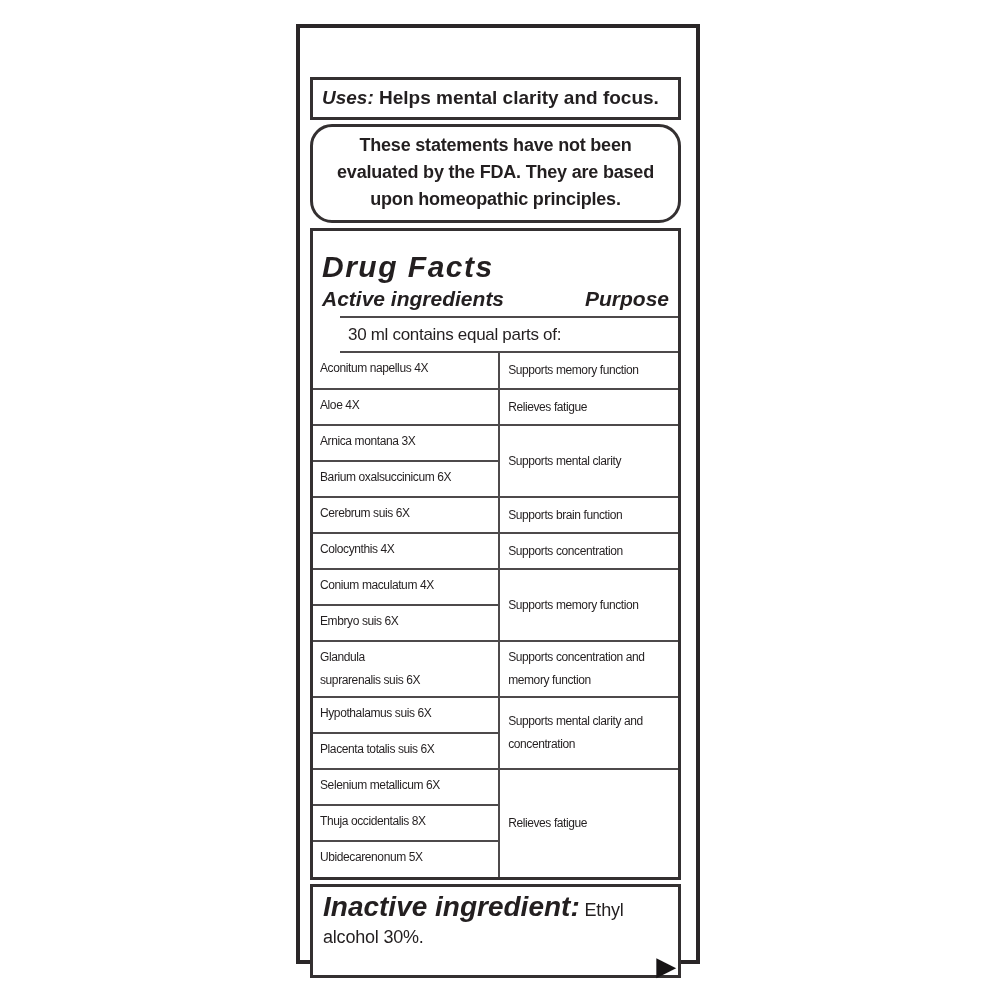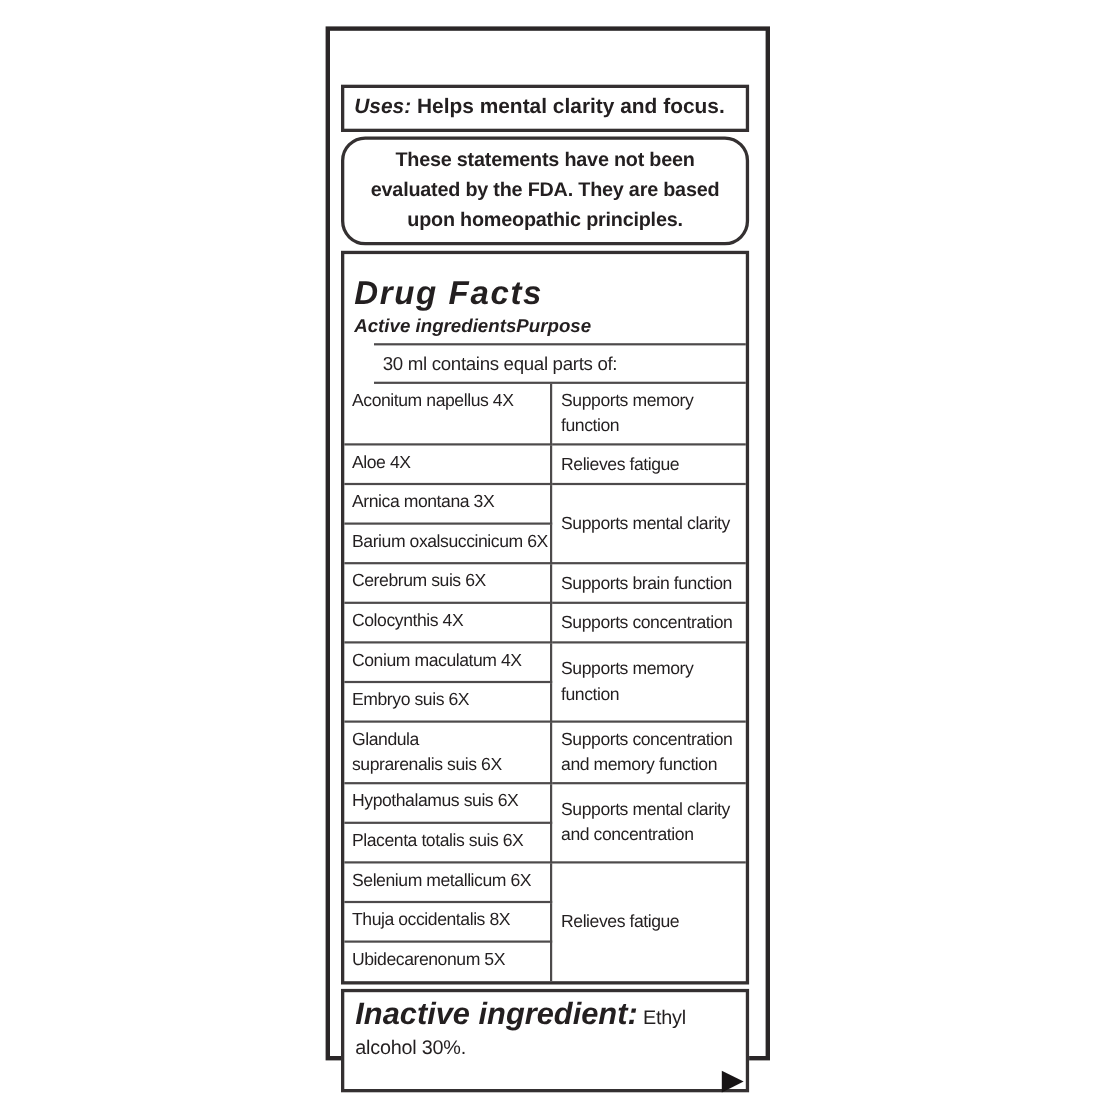--- a/index.html
+++ b/index.html
@@ -28,31 +28,31 @@
     text-align:center; letter-spacing:-0.2px;border-radius:22px;
   }
 
   .df-box { margin-top:5px; }
   .df-head { padding:7px 9px 5px 9px; }
   .df-title {
     font-size:30px; font-weight:bold; font-style:italic;
     letter-spacing:1.5px; line-height:34px;margin-top:12px;
   }
   .df-cols {
-    display:flex; align-items:baseline;
-    font-size:17px; font-weight:bold; font-style:italic; margin-top:3px;
+    display:flex; justify-content:space-between; align-items:baseline;
+    font-size:21px; font-weight:bold; font-style:italic; margin-top:3px;
   }
   .contains-row {
     border-top:2px solid #4d4a4b; border-bottom:2px solid #4d4a4b;
     font-size:17px; letter-spacing:-0.3px; padding:5px 8px; line-height:23px;margin-left:27px;
   }
   table.ing-table { width:100%; border-collapse:collapse; border-style:hidden; }
   .ing-table td {
     border:2px solid #4d4a4b;
-    font-size:16px; letter-spacing:-0.4px; line-height:23px;
+    font-size:12px; letter-spacing:-0.4px; line-height:23px;
   }
   .ing-table tr { height:36px; }
   td.ing-cell  { width:51%; padding:4px 2px 4px 7px; vertical-align:top; white-space:pre; }
   td.purpose-cell { padding:4px 2px 4px 8px; vertical-align:middle; }
 
   .inactive-box {
     margin-top:4px; min-height:56px; position:relative;
     padding:6px 10px 24px 10px;
     font-size:18px; letter-spacing:-0.2px; line-height:27px;
   }

